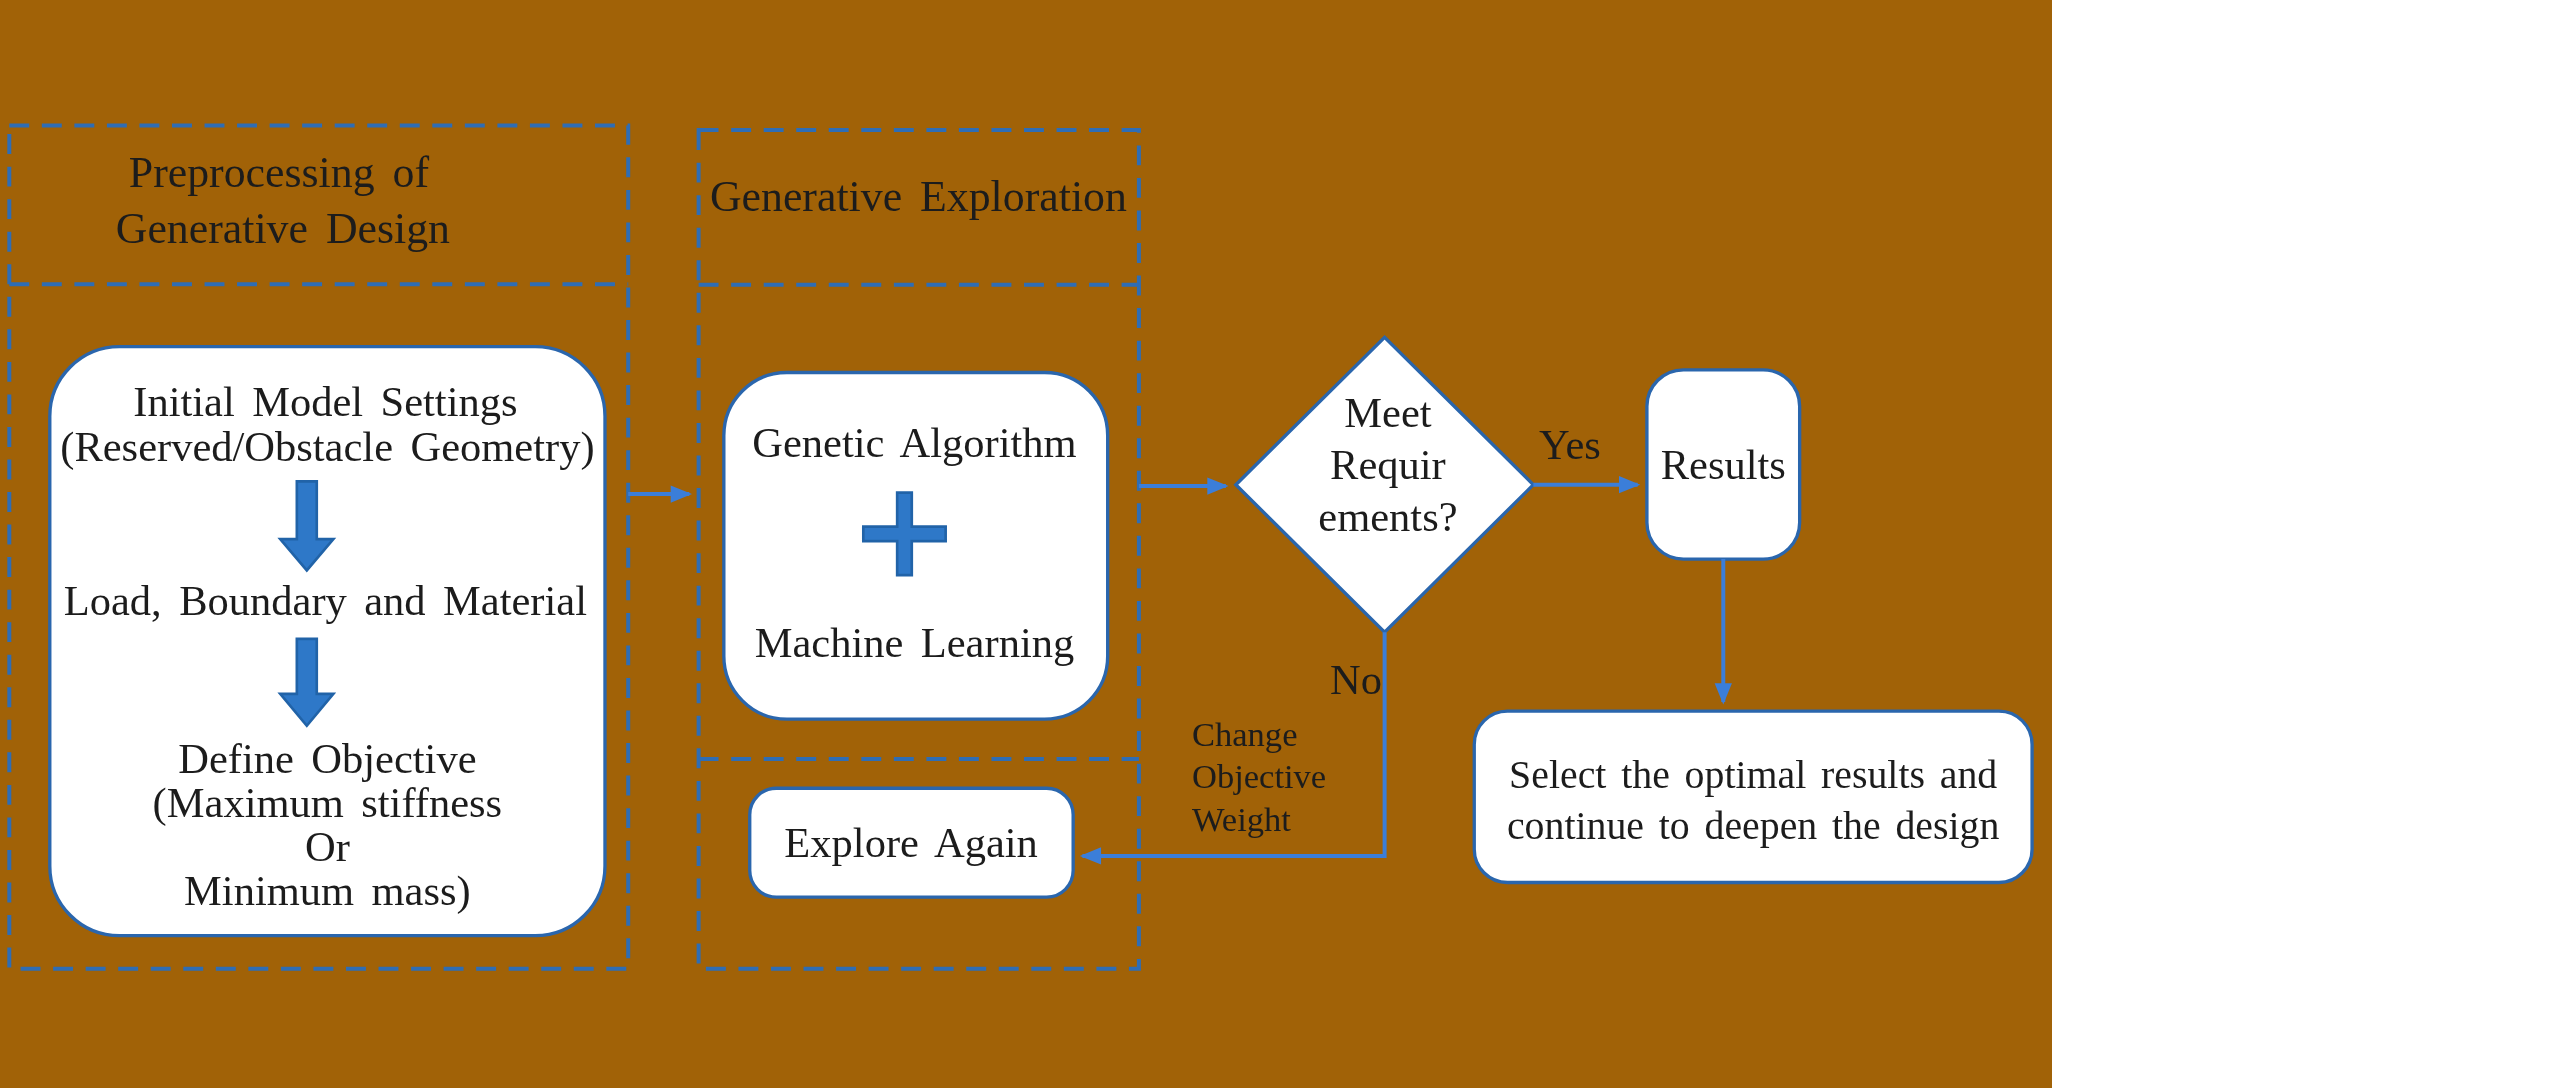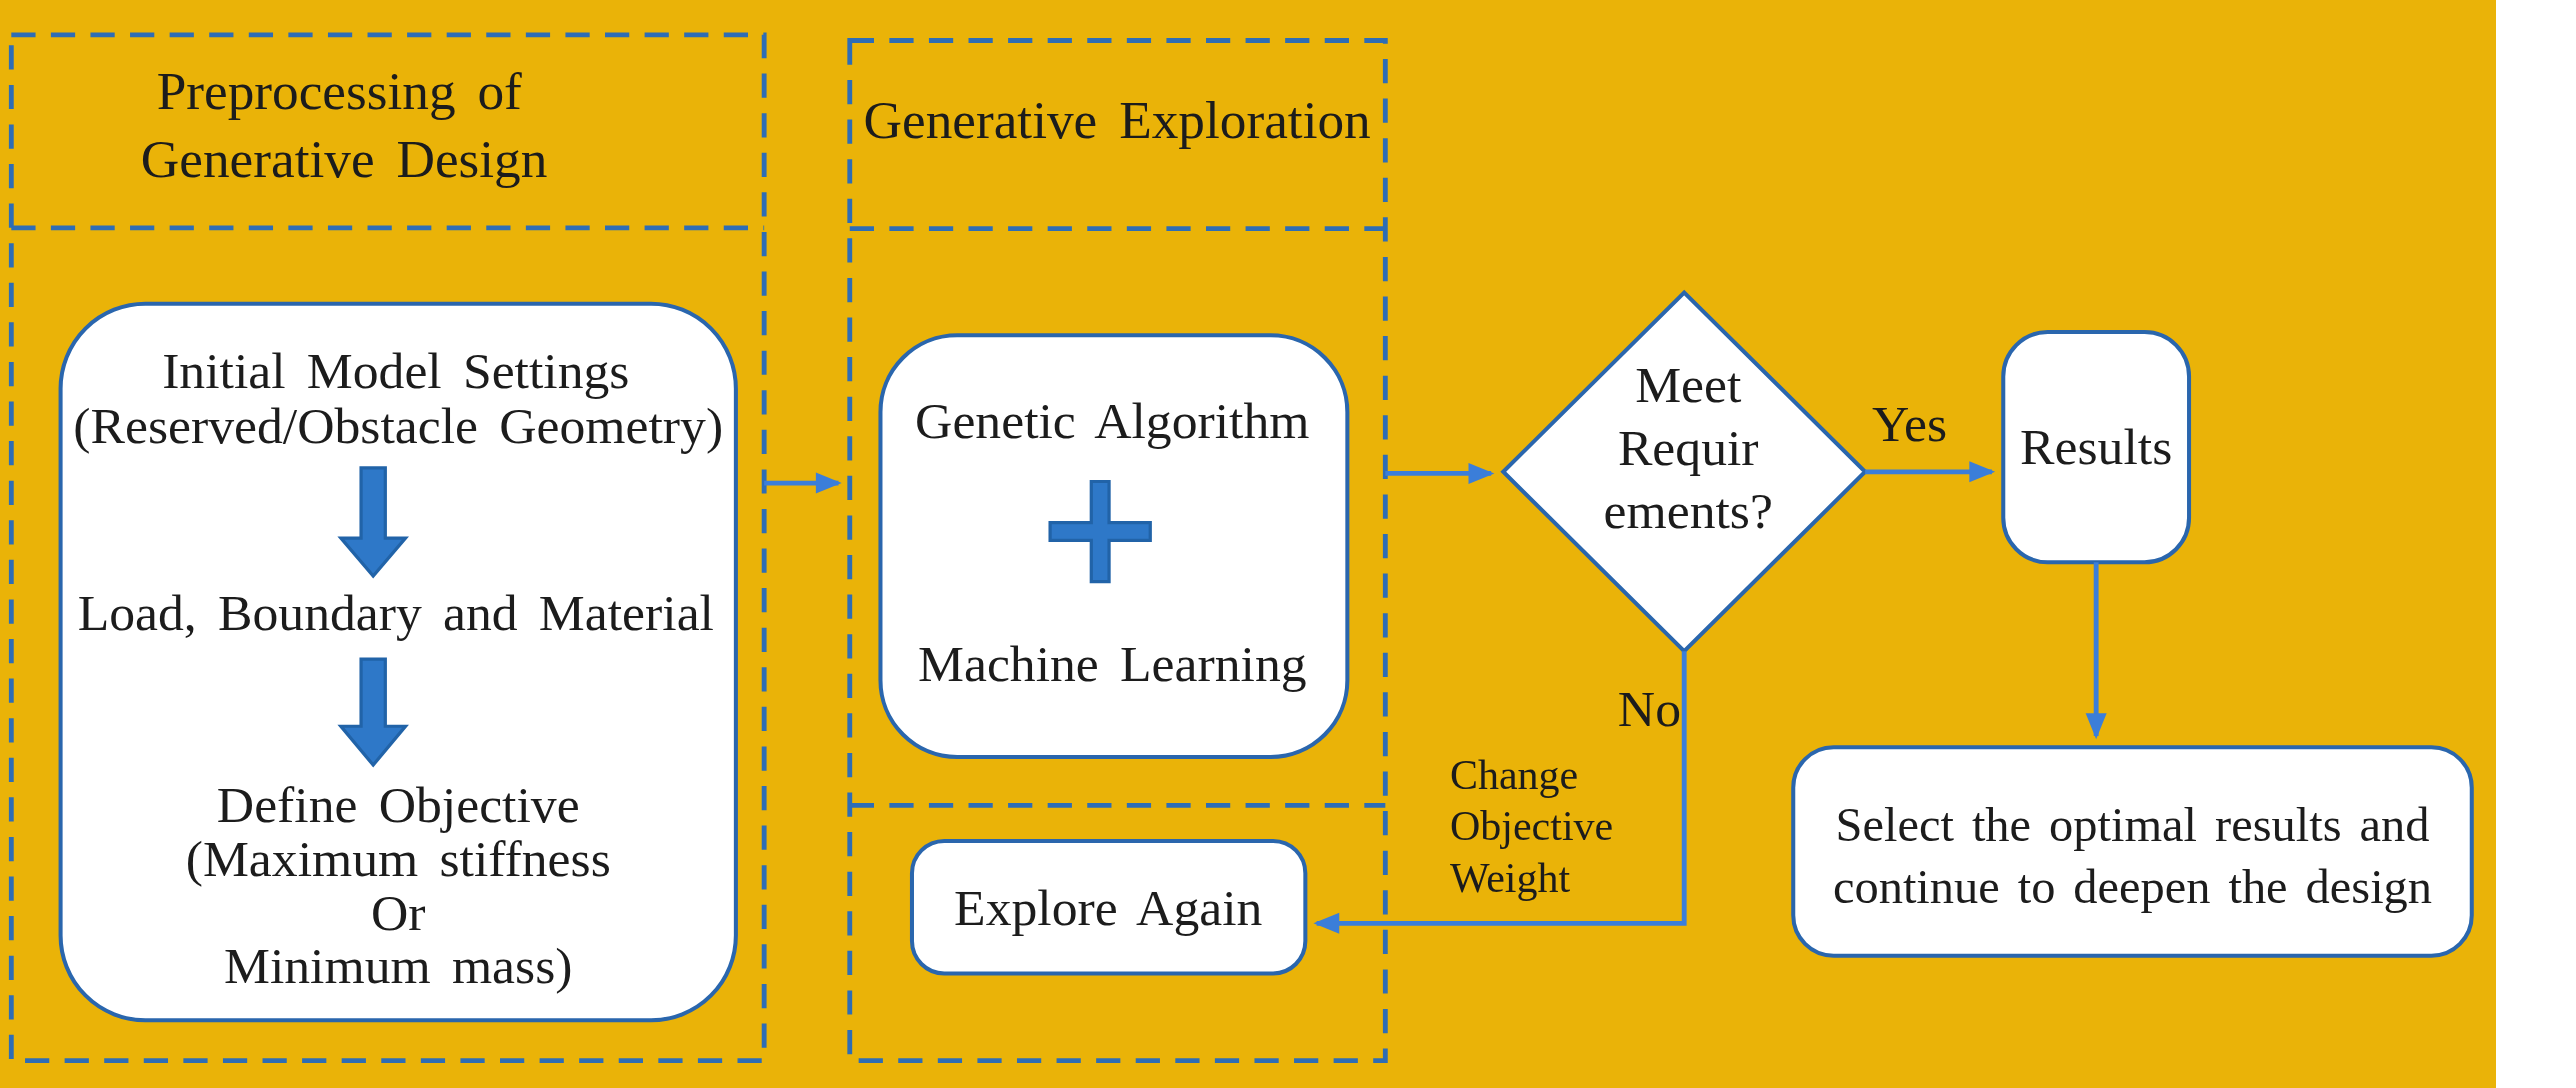--- a/index.html
+++ b/index.html
@@ -1,16 +1,16 @@
 <!DOCTYPE html>
 <html style="font-size:13.3px"><head>
 <meta charset="utf-8">
 <style>
   html,body{margin:0;padding:0;background:#ffffff;}
-  #stage{width:2496px;height:1089px;position:relative;background:#eab308;}
+  #stage{width:2052px;height:1089px;position:relative;background:#a16207;}
   svg{display:block;width:100%;height:100%;}
   text{font-family:"Liberation Serif","DejaVu Serif",serif;fill:#1c1c1c;}
   .body-text{font-size:64px;text-anchor:middle;dominant-baseline:central;word-spacing:0.16em;}
   .title-text{font-size:66px;text-anchor:middle;dominant-baseline:central;word-spacing:0.16em;}
   .small-text{font-size:52px;text-anchor:start;dominant-baseline:central;}
   .label-text{font-size:64px;text-anchor:middle;dominant-baseline:central;}
   .final-text{font-size:60px;text-anchor:middle;dominant-baseline:central;word-spacing:0.12em;}
   .dashed-box{fill:none;stroke:#2E6DB5;stroke-width:6;stroke-dasharray:30 19;}
   .dashed-line{fill:none;stroke:#2E6DB5;stroke-width:6;stroke-dasharray:30 19;}
   .node-box{fill:#ffffff;stroke:#2A66AD;stroke-width:5;}

